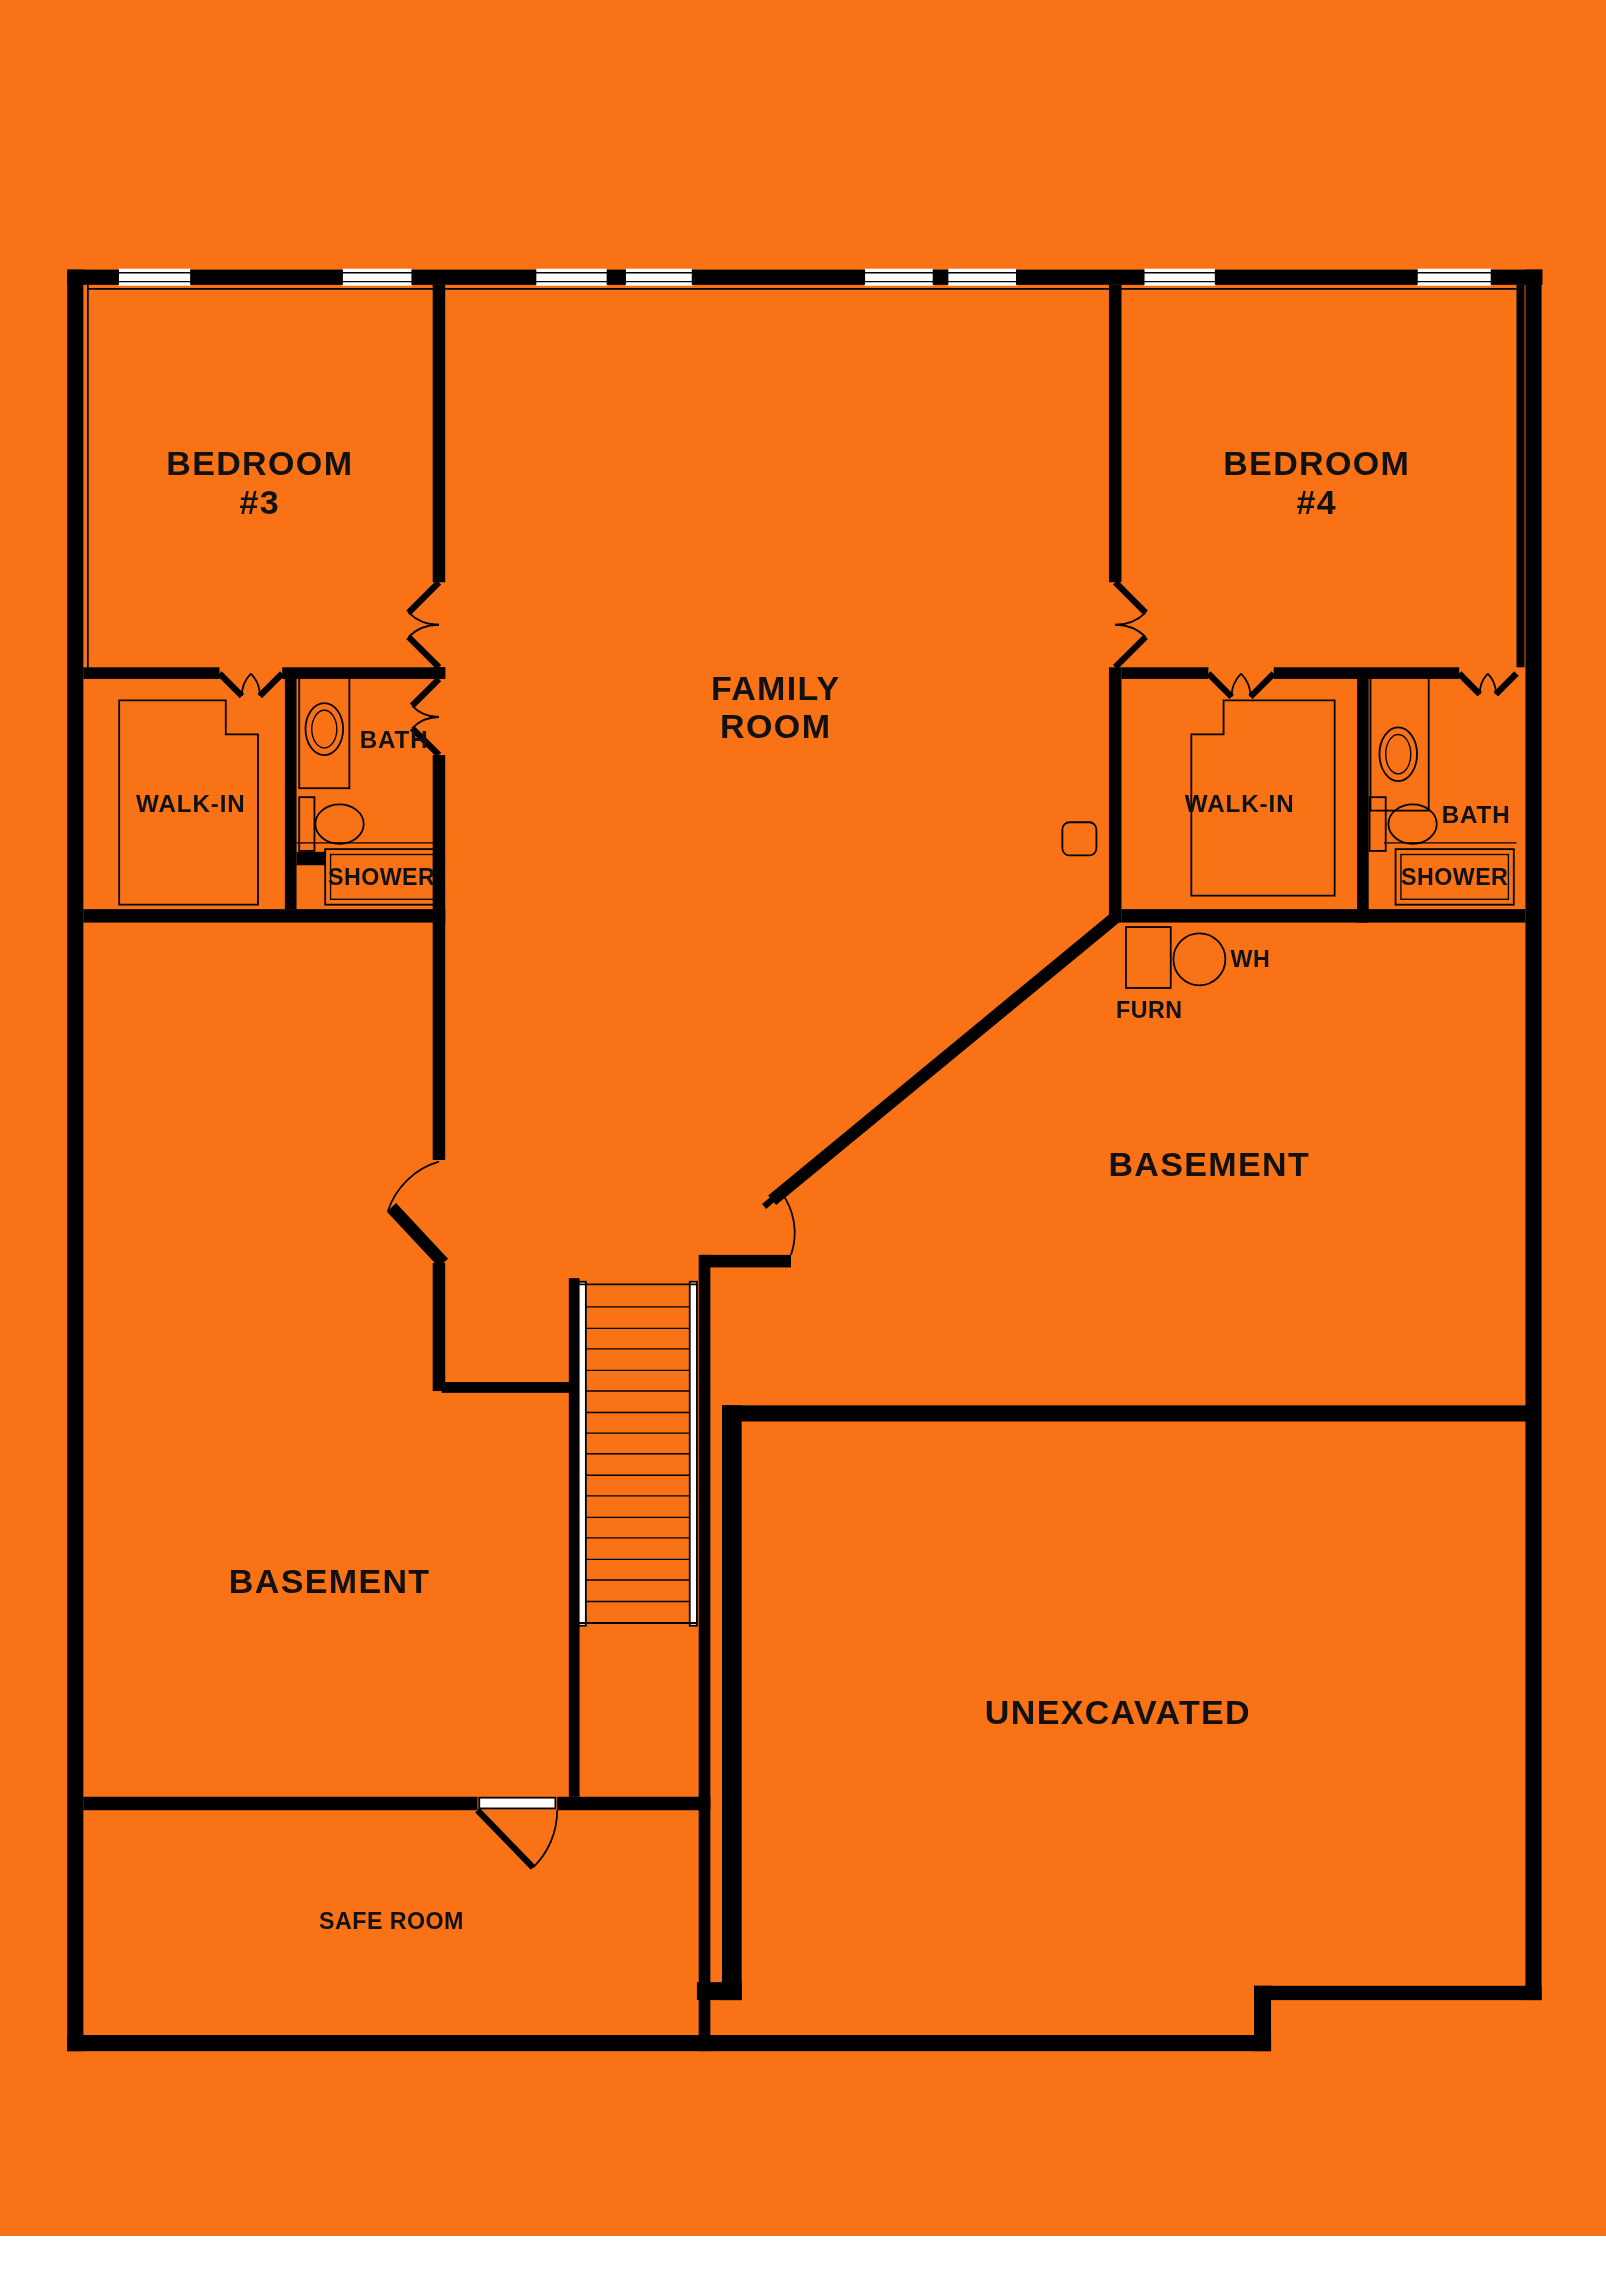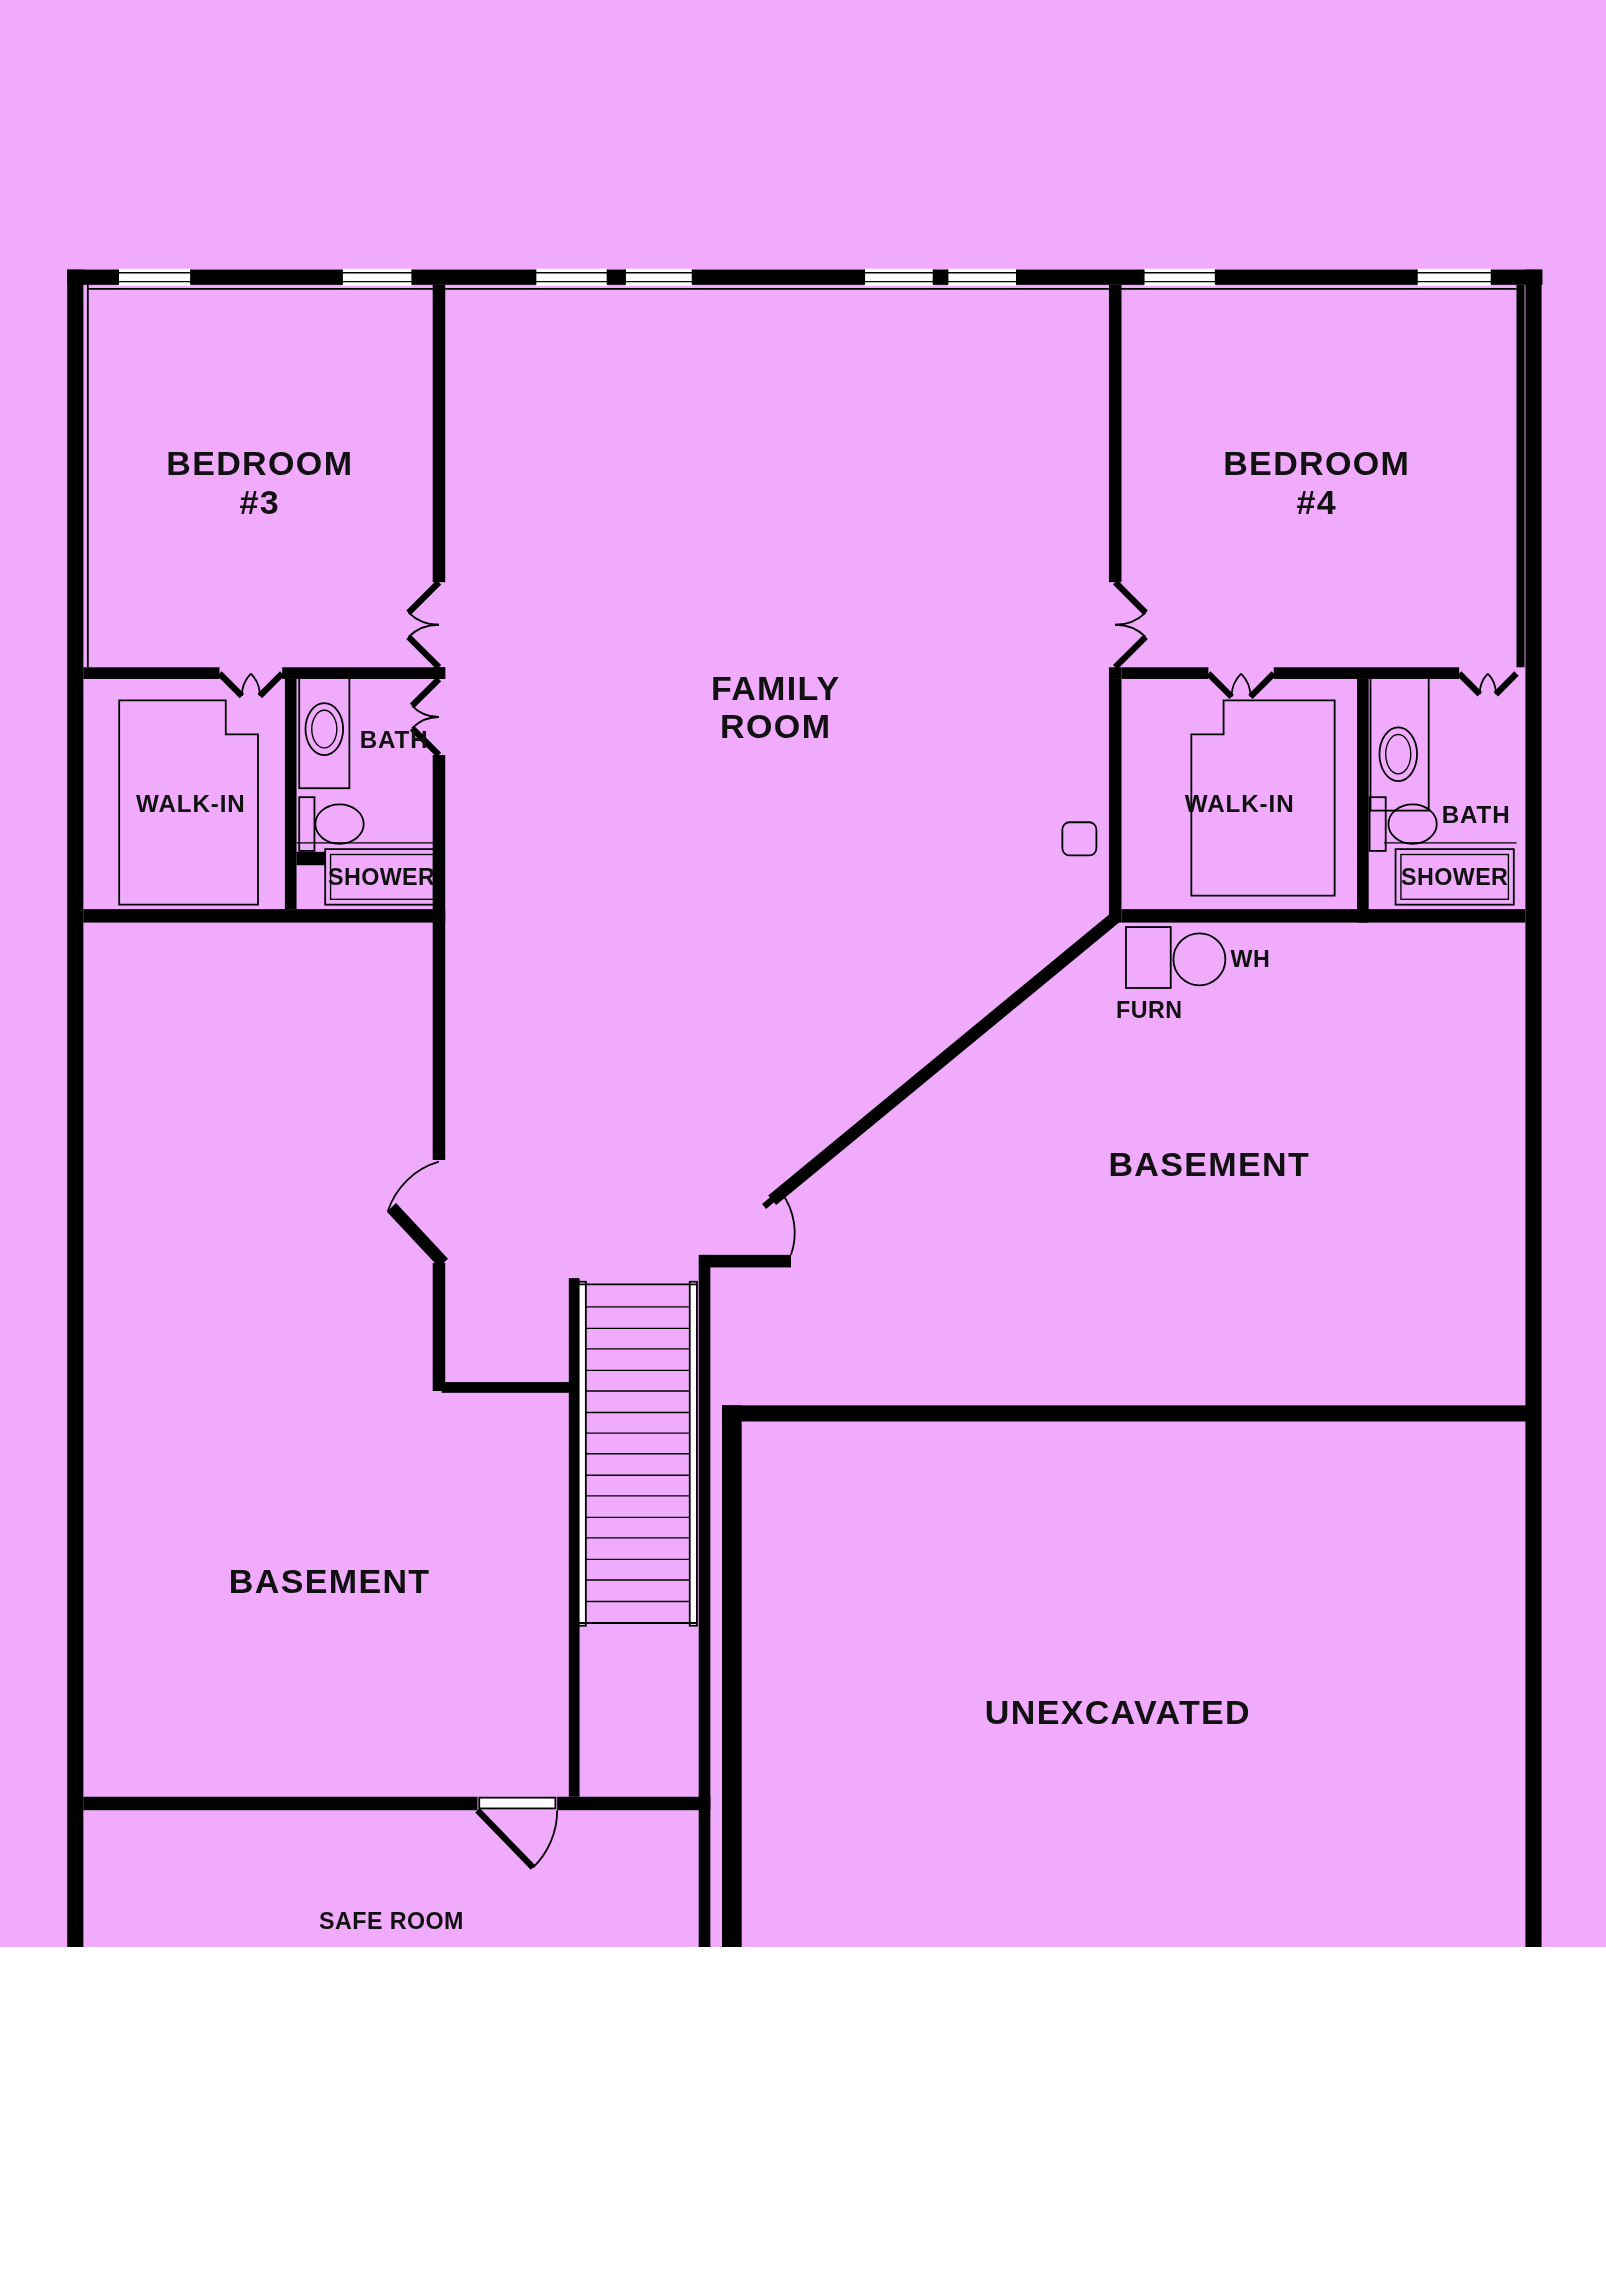--- a/index.html
+++ b/index.html
@@ -1,16 +1,16 @@
 <!DOCTYPE html>
 <html style="font-size:14.3px"><head>
 <meta charset="utf-8">
 <style>
   html,body{margin:0;padding:0;background:#ffffff;}
-  .plan{position:relative;width:1607px;height:1947px;background:#f0abfc;overflow:hidden;}
+  .plan{position:relative;width:1607px;height:2236px;background:#f97316;overflow:hidden;}
   svg{position:absolute;left:0;top:0;display:block;}
   .wall{fill:#000000;stroke:none;}
   .thin{fill:none;stroke:#000000;stroke-width:2;}
   .thin15{fill:none;stroke:#000000;stroke-width:1.5;}
   .arc{fill:none;stroke:#000000;stroke-width:2;}
   .leaf{stroke:#000000;stroke-width:7;fill:none;}
   .wline14{stroke:#000000;stroke-width:14;fill:none;}
   .fixture{fill:#ffffff;stroke:#000000;stroke-width:2;}
   .lbl-big{font-family:"Liberation Sans",sans-serif;font-weight:700;font-size:38px;letter-spacing:1.5px;fill:#111111;text-anchor:middle;}
   .lbl-med{font-family:"Liberation Sans",sans-serif;font-weight:700;font-size:27px;letter-spacing:1px;fill:#111111;text-anchor:middle;}

